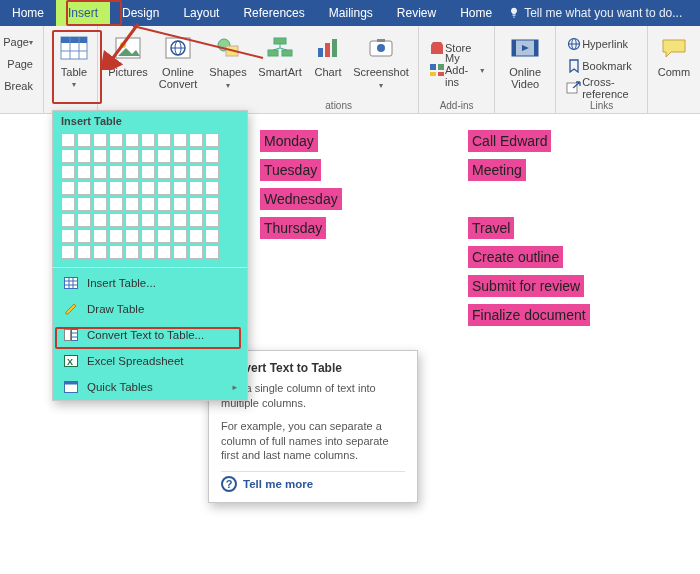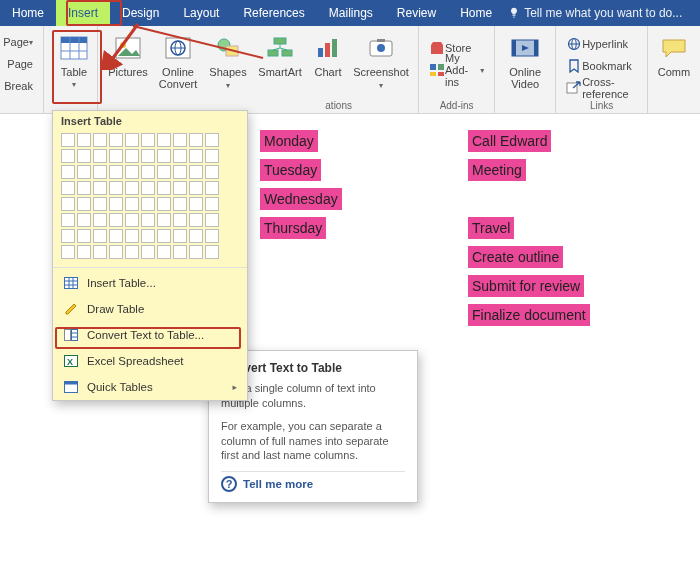--- a/index.html
+++ b/index.html
@@ -23,21 +23,21 @@
   .caret { font-size:8px; color:#666; }
   .smallstack { display:flex; flex-direction:column; gap:2px; padding:2px 2px;}
   .smallrow { display:flex; align-items:center; gap:0; font-size:11px; color:#444; height:20px; cursor:pointer; padding:0 2px;}
   .smallrow .ic { width:16px; height:16px; display:flex; align-items:center; justify-content:center;}
 
   
   .pages-frag { width:44px; }
   .pages-frag .smallrow { justify-content:flex-end; }
 
   
-  .dd-panel { position:absolute; left:52px; top:110px; width:196px; background:#fef9c3; border:1px solid #c8c8c8; box-shadow:2px 4px 10px rgba(0,0,0,.25); z-index:10;}
+  .dd-panel { position:absolute; left:52px; top:110px; width:196px; background:#5eead4; border:1px solid #c8c8c8; box-shadow:2px 4px 10px rgba(0,0,0,.25); z-index:10;}
   .dd-title { font-size:11px; font-weight:bold; color:#444; padding:4px 8px 2px 8px;}
   .gridpick { display:grid; grid-template-columns:repeat(10,14px); grid-template-rows:repeat(8,14px); gap:2px; padding:4px 8px 6px 8px;}
   .gridcell { width:14px; height:14px; border:1px solid #bdbdbd; background:#fff;}
   .dd-sep { height:1px; background:#e0e0e0; margin:2px 0;}
   .dd-item { display:flex; align-items:center; gap:8px; font-size:11.5px; color:#333; padding:5px 10px; cursor:pointer;}
   .dd-item .mic { width:16px; height:16px; display:flex; align-items:center; justify-content:center;}
   .dd-item .arrow { margin-left:auto; font-size:9px; color:#666;}
 
   
   .tooltip { position:absolute; left:208px; top:350px; width:210px; background:#fff; border:1px solid #c8c8c8; box-shadow:2px 4px 10px rgba(0,0,0,.25); padding:10px 12px; font-size:11px; color:#555; z-index:9;}

